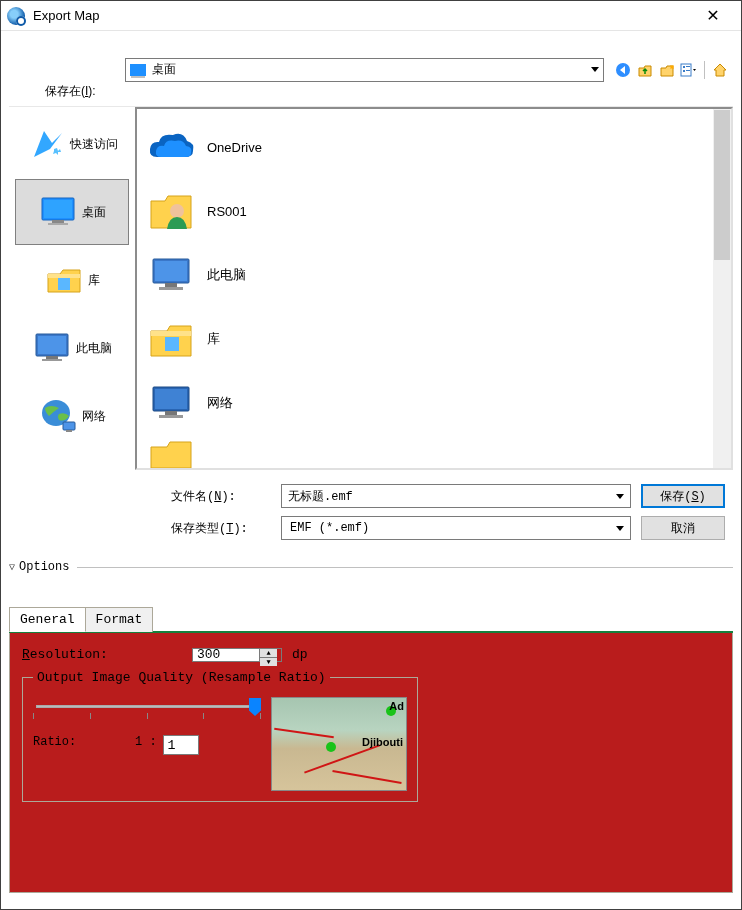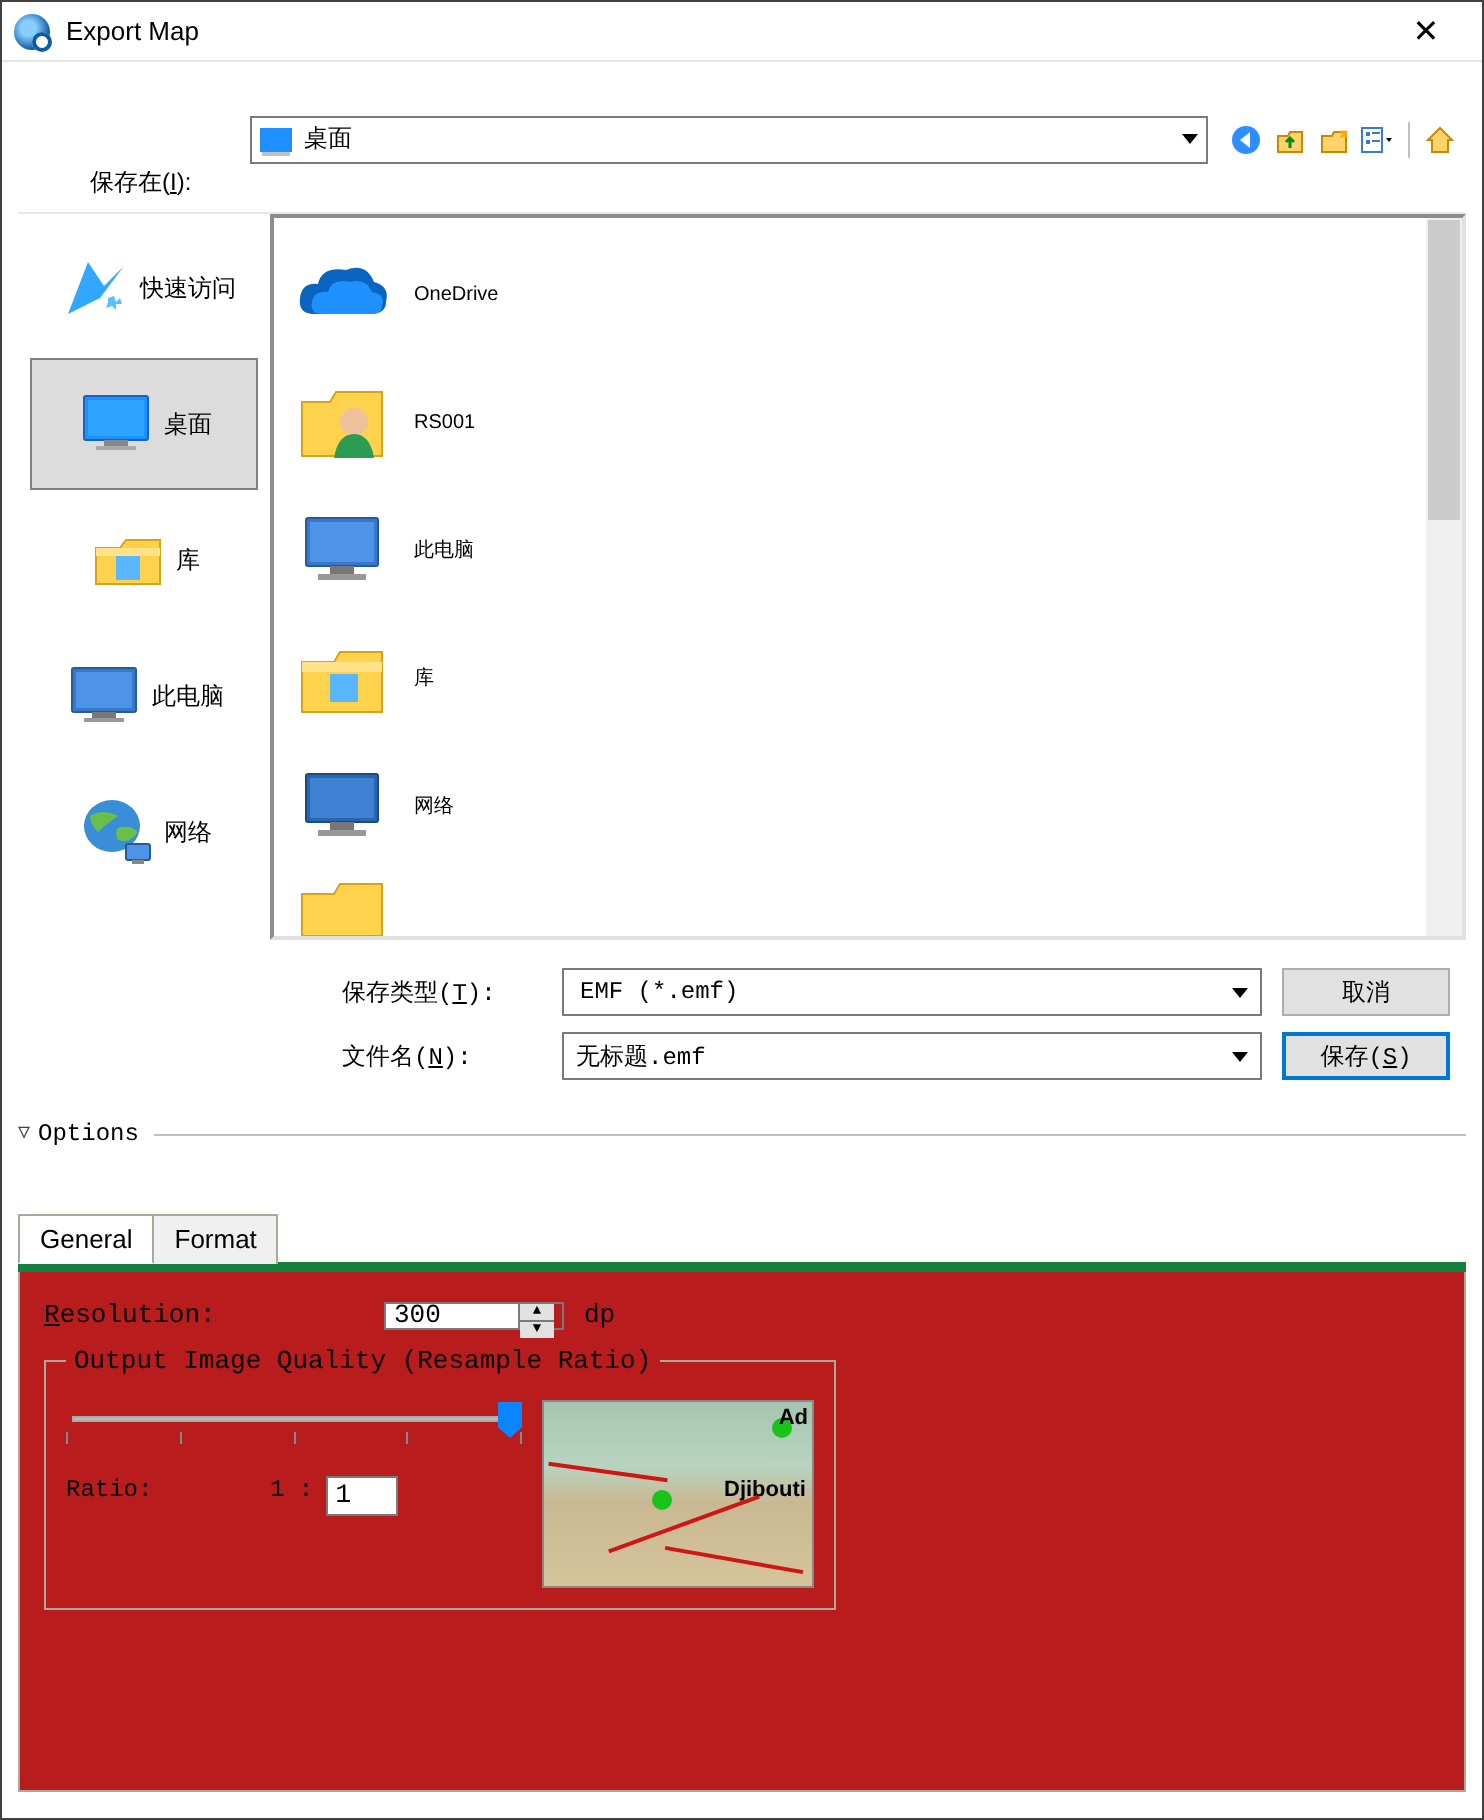--- a/index.html
+++ b/index.html
@@ -123,21 +123,21 @@
       background: #cccccc;
     }
     .fl-items { padding: 6px 22px 6px 10px; }
     .fl-item {
       display: flex; align-items: center; gap: 12px;
       height: 64px;
       cursor: pointer;
     }
     .fl-item.partial { height: 40px; overflow: hidden; }
     .fl-ico { width: 48px; height: 44px; display: flex; align-items: center; justify-content: center; }
-    .fl-label { font-size: 10px; }
+    .fl-label { font-size: 13px; }
 
     
     .ico-onedrive svg, .ico-folder-user svg, .ico-monitor svg, .ico-folder svg, .ico-globe svg, .ico-star svg { display: block; }
 
     .bottom-fields {
       padding: 6px 8px 12px 8px;
     }
     .field-row {
       display: flex; align-items: center; gap: 10px;
       margin-top: 8px;
@@ -189,23 +189,23 @@
       position: relative;
     }
     .opt-toggle .chev { font-size: 10px; color: #404040; }
     .opt-line { flex: 1; height: 1px; background: #c0c0c0; margin-left: 4px; }
 
     .tabs {
       margin-top: 14px;
     }
     .tab-strip {
       display: flex;
-      font-family: Liberation Sans, sans-serif;
+      font-family: Liberation Mono, monospace;
       font-size: 13px;
-      border-bottom: 5px solid #15803d;
+      border-bottom: 2px solid #15803d;
       margin-top: 32px;
     }
     .tab {
       padding: 4px 10px 4px 10px;
       border: 1px solid #aca899;
       border-bottom: none;
       background: #f0f0f0;
       position: relative;
       top: 1px;
       cursor: pointer;
@@ -486,40 +486,40 @@
       <div class="scroll-track">
         <div class="scroll-thumb"></div>
       </div>
     </div>
   </div>
 
   <div class="bottom-fields">
     <div class="field-row">
       <div class="spacer"></div>
       <div class="flabel">
+        <span>文件名(</span><span class="u">N</span><span>):</span>
+      </div>
+      <div class="editable-combo">
+        <input type="text" value="无标题.emf" style="">
+        <div class="arrow"></div>
+      </div>
+      <button class="btn primary">
+        <span>保存(</span><span class="u">S</span><span>)</span>
+      </button>
+    </div>
+    <div class="field-row">
+      <div class="spacer"></div>
+      <div class="flabel">
         <span>保存类型(</span><span class="u">T</span><span>):</span>
       </div>
       <div class="editable-combo" style="padding-left:8px;">
         <span style="flex:1;">EMF (*.emf)</span>
         <div class="arrow"></div>
       </div>
       <button class="btn">取消</button>
-    </div>
-    <div class="field-row">
-      <div class="spacer"></div>
-      <div class="flabel">
-        <span>文件名(</span><span class="u">N</span><span>):</span>
-      </div>
-      <div class="editable-combo">
-        <input type="text" value="无标题.emf" style="">
-        <div class="arrow"></div>
-      </div>
-      <button class="btn primary">
-        <span>保存(</span><span class="u">S</span><span>)</span>
-      </button>
     </div>
   </div>
 </div>
 
 <div class="options-section">
   <div class="opt-toggle">
     <span class="chev">▽</span>
     <span>Options</span>
     <div class="opt-line"></div>
   </div>

